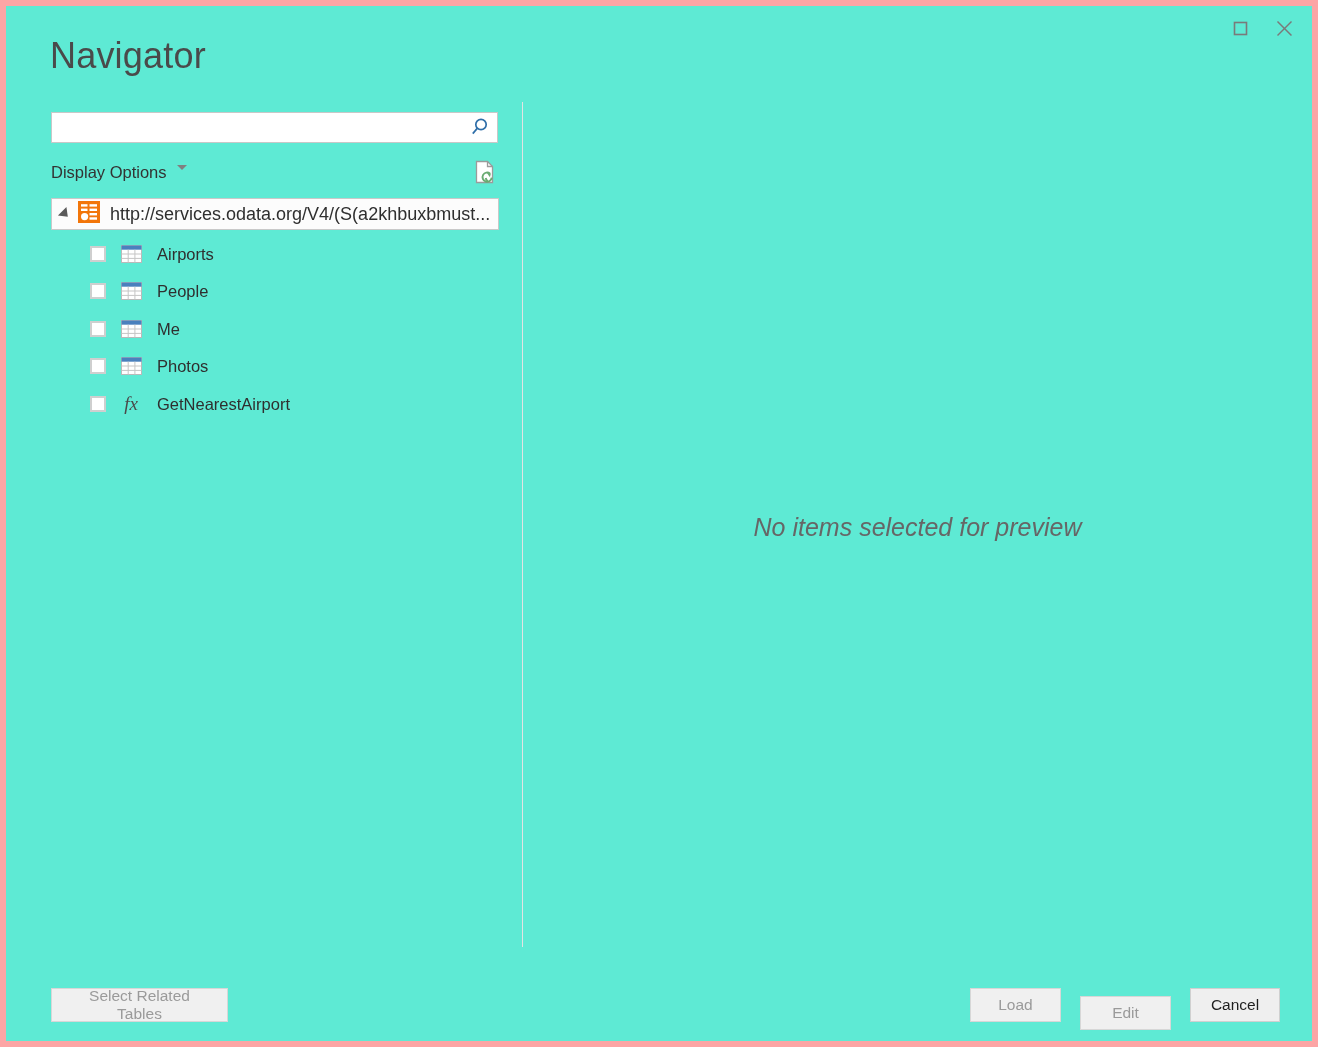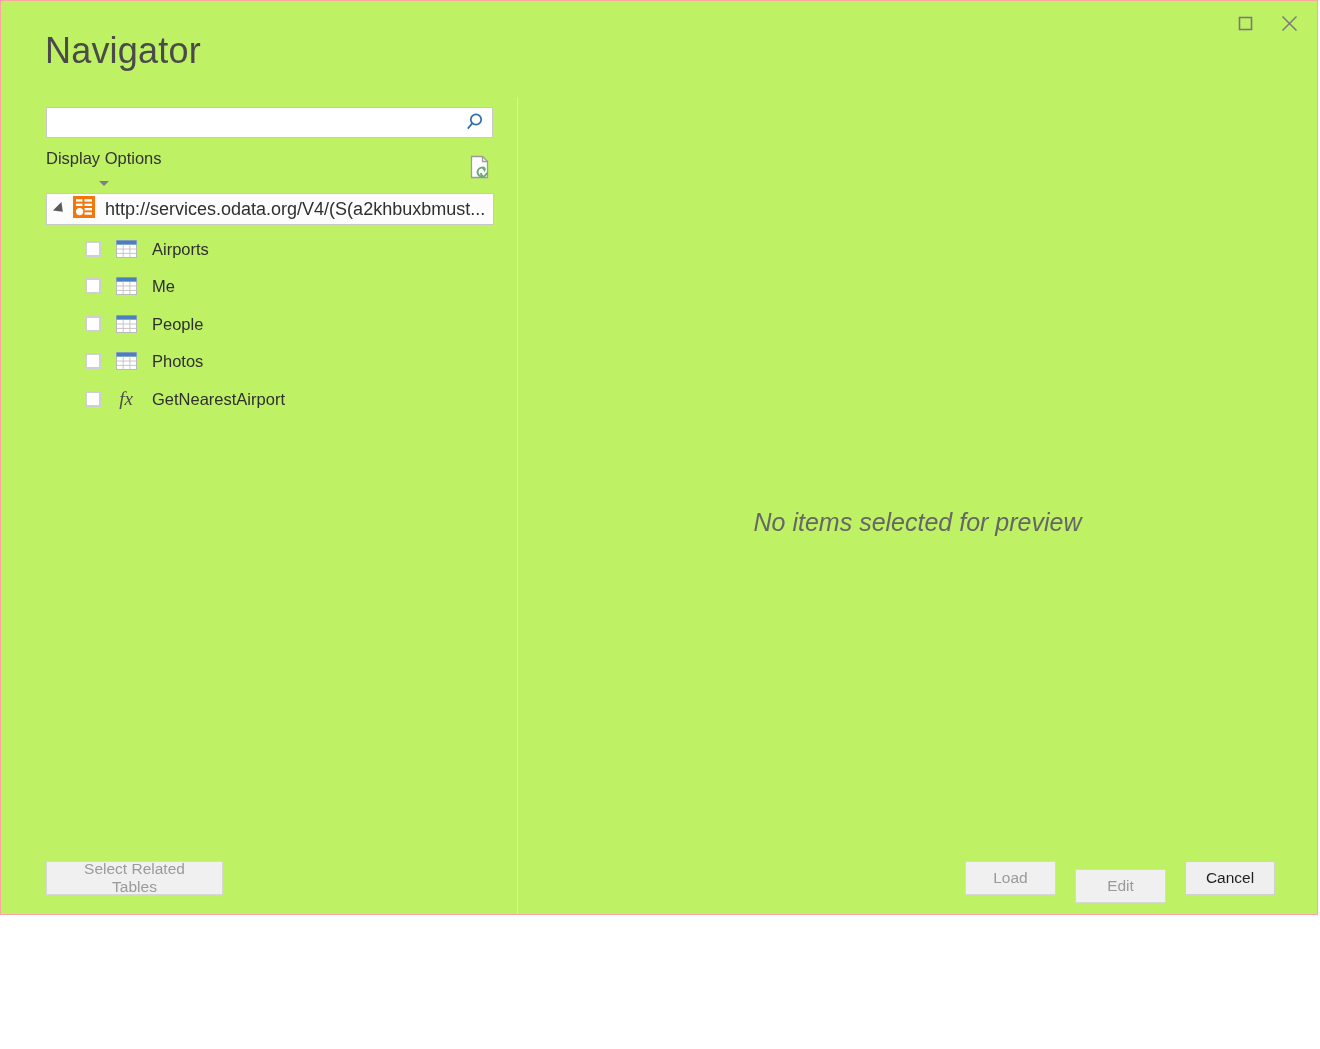--- a/index.html
+++ b/index.html
@@ -7,23 +7,23 @@
     padding: 0;
     background: #ffffff;
   }
   body {
     font-family: "Liberation Sans", sans-serif;
     -webkit-font-smoothing: antialiased;
   }
   .dialog {
     position: relative;
     width: 1318px;
-    height: 915px;
-    background: #bef264;
-    border: 1px solid #fca5a5;
+    height: 1047px;
+    background: #5eead4;
+    border: 6px solid #fca5a5;
     box-sizing: border-box;
     overflow: hidden;
   }
 
   
   .win-controls {
     position: absolute;
     top: 4px;
     right: 6px;
     display: flex;
@@ -100,24 +100,23 @@
     left: 45px;
     top: 56px;
     width: 447px;
     height: 28px;
     display: flex;
     align-items: center;
     justify-content: space-between;
   }
   .display-options {
     display: flex;
-    align-items: center;
+    align-items: flex-start;
     gap: 10px;
     cursor: default;
-    flex-direction: column;
   }
   .display-options-label {
     font-size: 16.5px;
     color: #333333;
     line-height: 20px;
   }
   .caret {
     width: 0;
     height: 0;
     border-left: 5px solid transparent;
@@ -372,36 +371,36 @@
           <span class="item-icon">
             <svg width="21" height="18" viewBox="0 0 21 18">
               <rect x="0.5" y="0.5" width="20" height="17" fill="#ffffff" stroke="#b9b9b9" stroke-width="1"></rect>
               <rect x="0.5" y="0.5" width="20" height="4.2" fill="#4a80bd"></rect>
               <line x1="0.5" y1="9" x2="20.5" y2="9" stroke="#c5c5c5" stroke-width="1"></line>
               <line x1="0.5" y1="13.4" x2="20.5" y2="13.4" stroke="#c5c5c5" stroke-width="1"></line>
               <line x1="7.2" y1="4.7" x2="7.2" y2="17.5" stroke="#c5c5c5" stroke-width="1"></line>
               <line x1="13.9" y1="4.7" x2="13.9" y2="17.5" stroke="#c5c5c5" stroke-width="1"></line>
             </svg>
           </span>
-          <span class="item-label">Me</span>
+          <span class="item-label">People</span>
         </div>
 
         <div class="tree-item">
           <span class="checkbox"></span>
           <span class="item-icon">
             <svg width="21" height="18" viewBox="0 0 21 18">
               <rect x="0.5" y="0.5" width="20" height="17" fill="#ffffff" stroke="#b9b9b9" stroke-width="1"></rect>
               <rect x="0.5" y="0.5" width="20" height="4.2" fill="#4a80bd"></rect>
               <line x1="0.5" y1="9" x2="20.5" y2="9" stroke="#c5c5c5" stroke-width="1"></line>
               <line x1="0.5" y1="13.4" x2="20.5" y2="13.4" stroke="#c5c5c5" stroke-width="1"></line>
               <line x1="7.2" y1="4.7" x2="7.2" y2="17.5" stroke="#c5c5c5" stroke-width="1"></line>
               <line x1="13.9" y1="4.7" x2="13.9" y2="17.5" stroke="#c5c5c5" stroke-width="1"></line>
             </svg>
           </span>
-          <span class="item-label">People</span>
+          <span class="item-label">Me</span>
         </div>
 
         <div class="tree-item">
           <span class="checkbox"></span>
           <span class="item-icon">
             <svg width="21" height="18" viewBox="0 0 21 18">
               <rect x="0.5" y="0.5" width="20" height="17" fill="#ffffff" stroke="#b9b9b9" stroke-width="1"></rect>
               <rect x="0.5" y="0.5" width="20" height="4.2" fill="#4a80bd"></rect>
               <line x1="0.5" y1="9" x2="20.5" y2="9" stroke="#c5c5c5" stroke-width="1"></line>
               <line x1="0.5" y1="13.4" x2="20.5" y2="13.4" stroke="#c5c5c5" stroke-width="1"></line>

